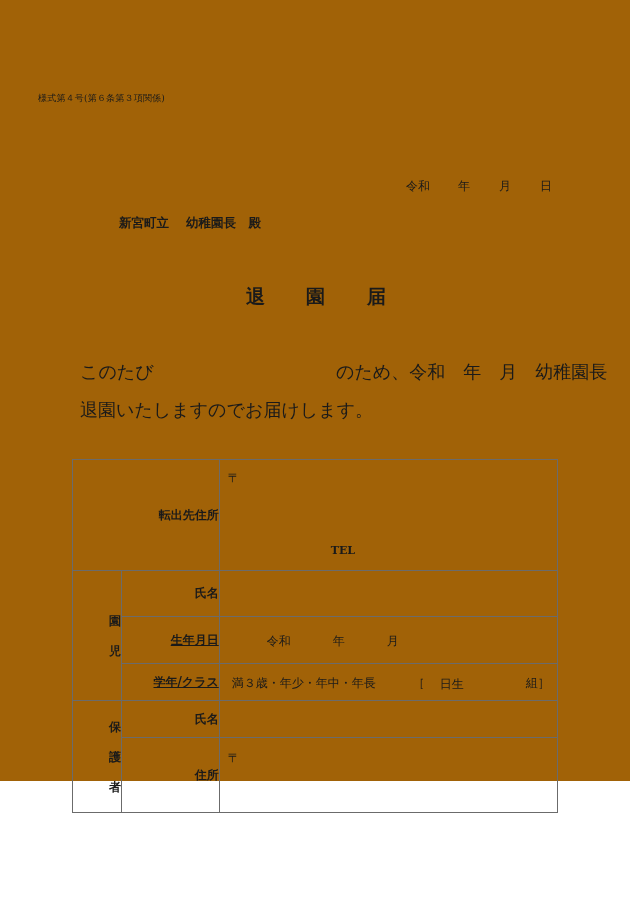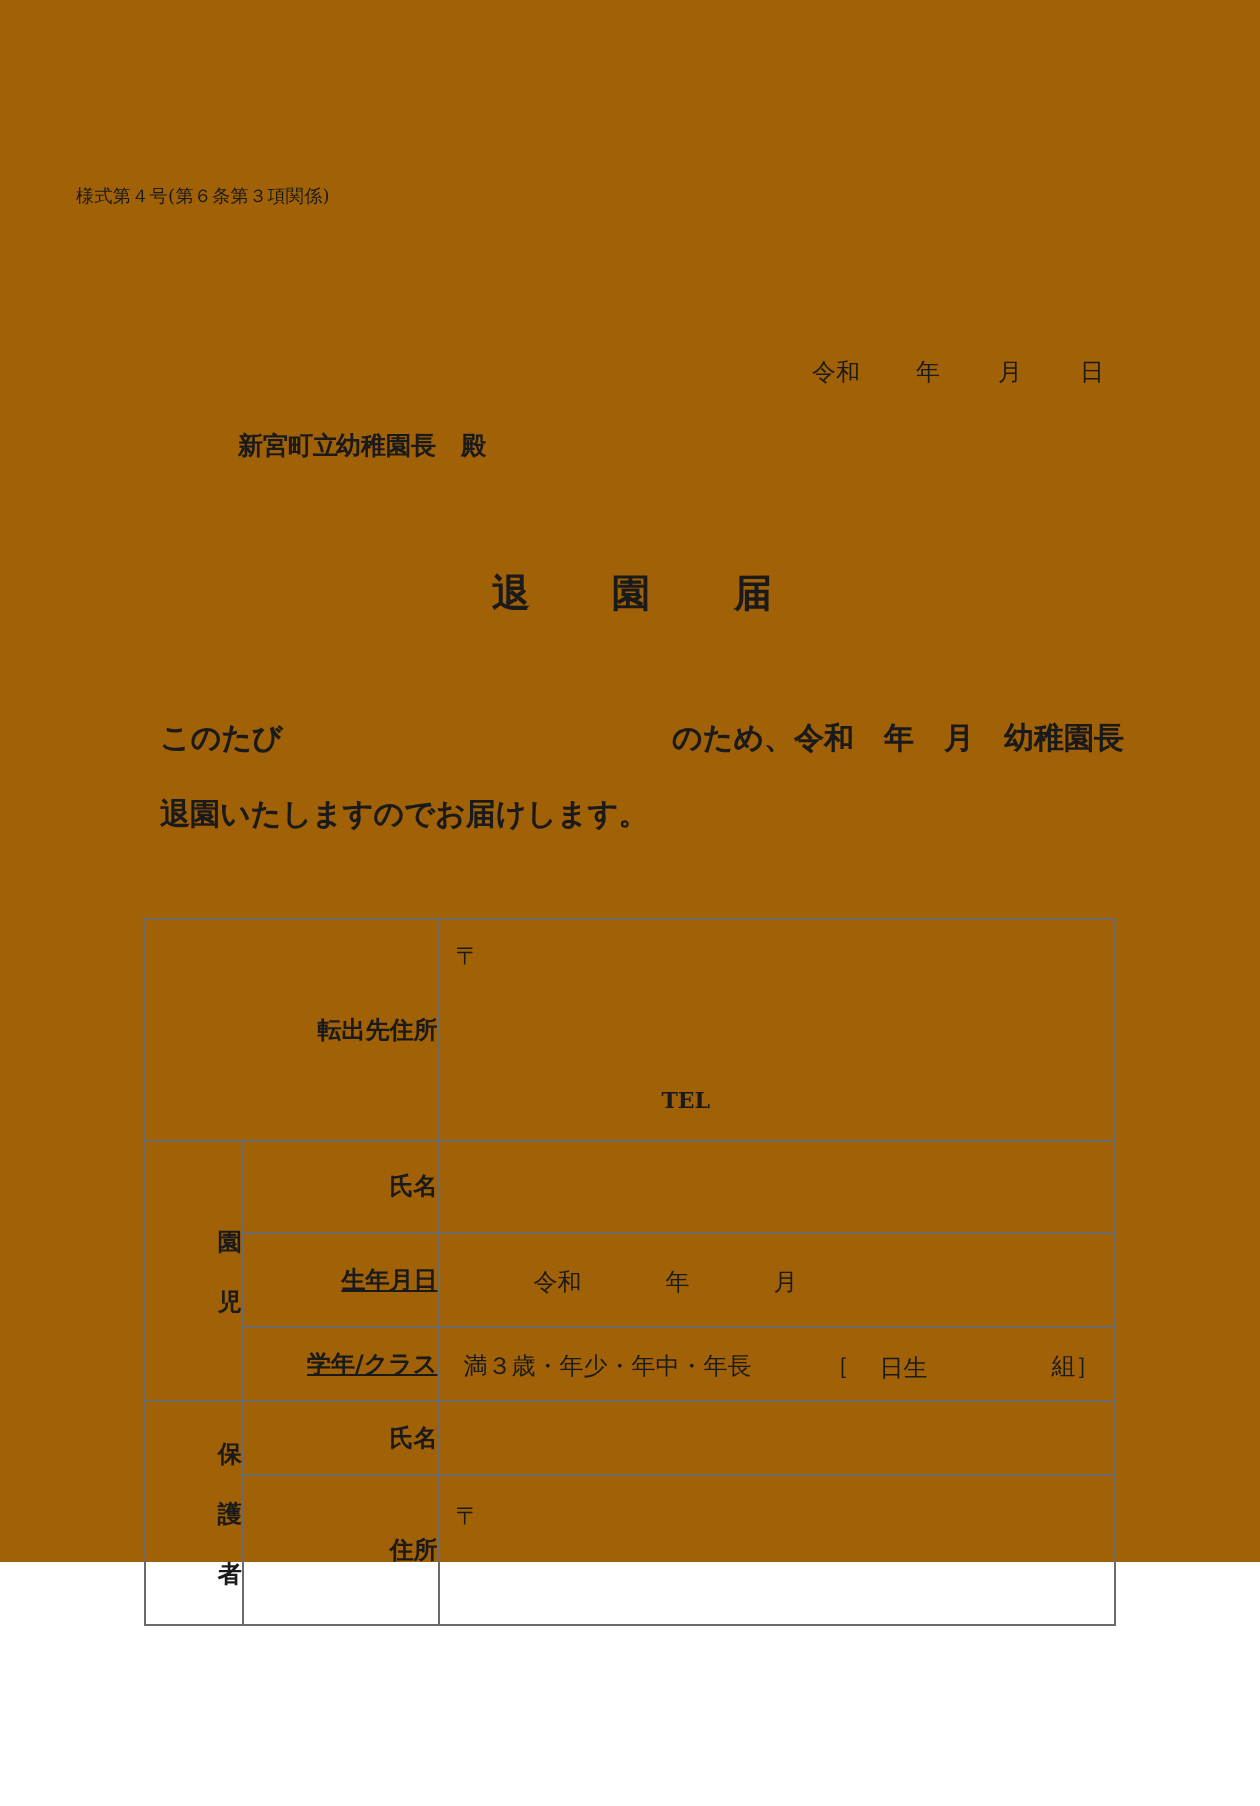--- a/index.html
+++ b/index.html
@@ -14,28 +14,28 @@
     .form-no { left: 38px; top: 92px; font-size: 9px; letter-spacing: 0.2px; }
 
     .date-line { top: 178px; font-size: 12px; }
     .date-era { left: 406px; }
     .date-year { left: 458px; }
     .date-month { left: 499px; }
     .date-day { left: 540px; }
 
     .addressee { top: 215px; font-size: 12.5px; font-weight: bold; }
     .town { left: 80px; margin-left: 39px; }
-    .principal { left: 168px; }
+    .principal { left: 186px; }
 
     .title { top: 284px; font-size: 19px; font-weight: bold; }
     .title-1 { left: 246px; }
     .title-2 { left: 306px; }
     .title-3 { left: 367px; }
 
-    .body-line { font-size: 15px; font-weight: bold; text-align: center; }
+    .body-line { font-size: 18px; font-weight: normal; text-align: center; }
     .l1a { left: 80px; top: 360px; }
     .l1b { left: 336px; top: 360px; }
     .l2 { left: 80px; top: 398px; }
 
     table.form {
       position: absolute; left: 72px; top: 459px;
       width: 486px; border-collapse: collapse;
       font-size: 12px; font-weight: bold;
     }
     table.form td {

